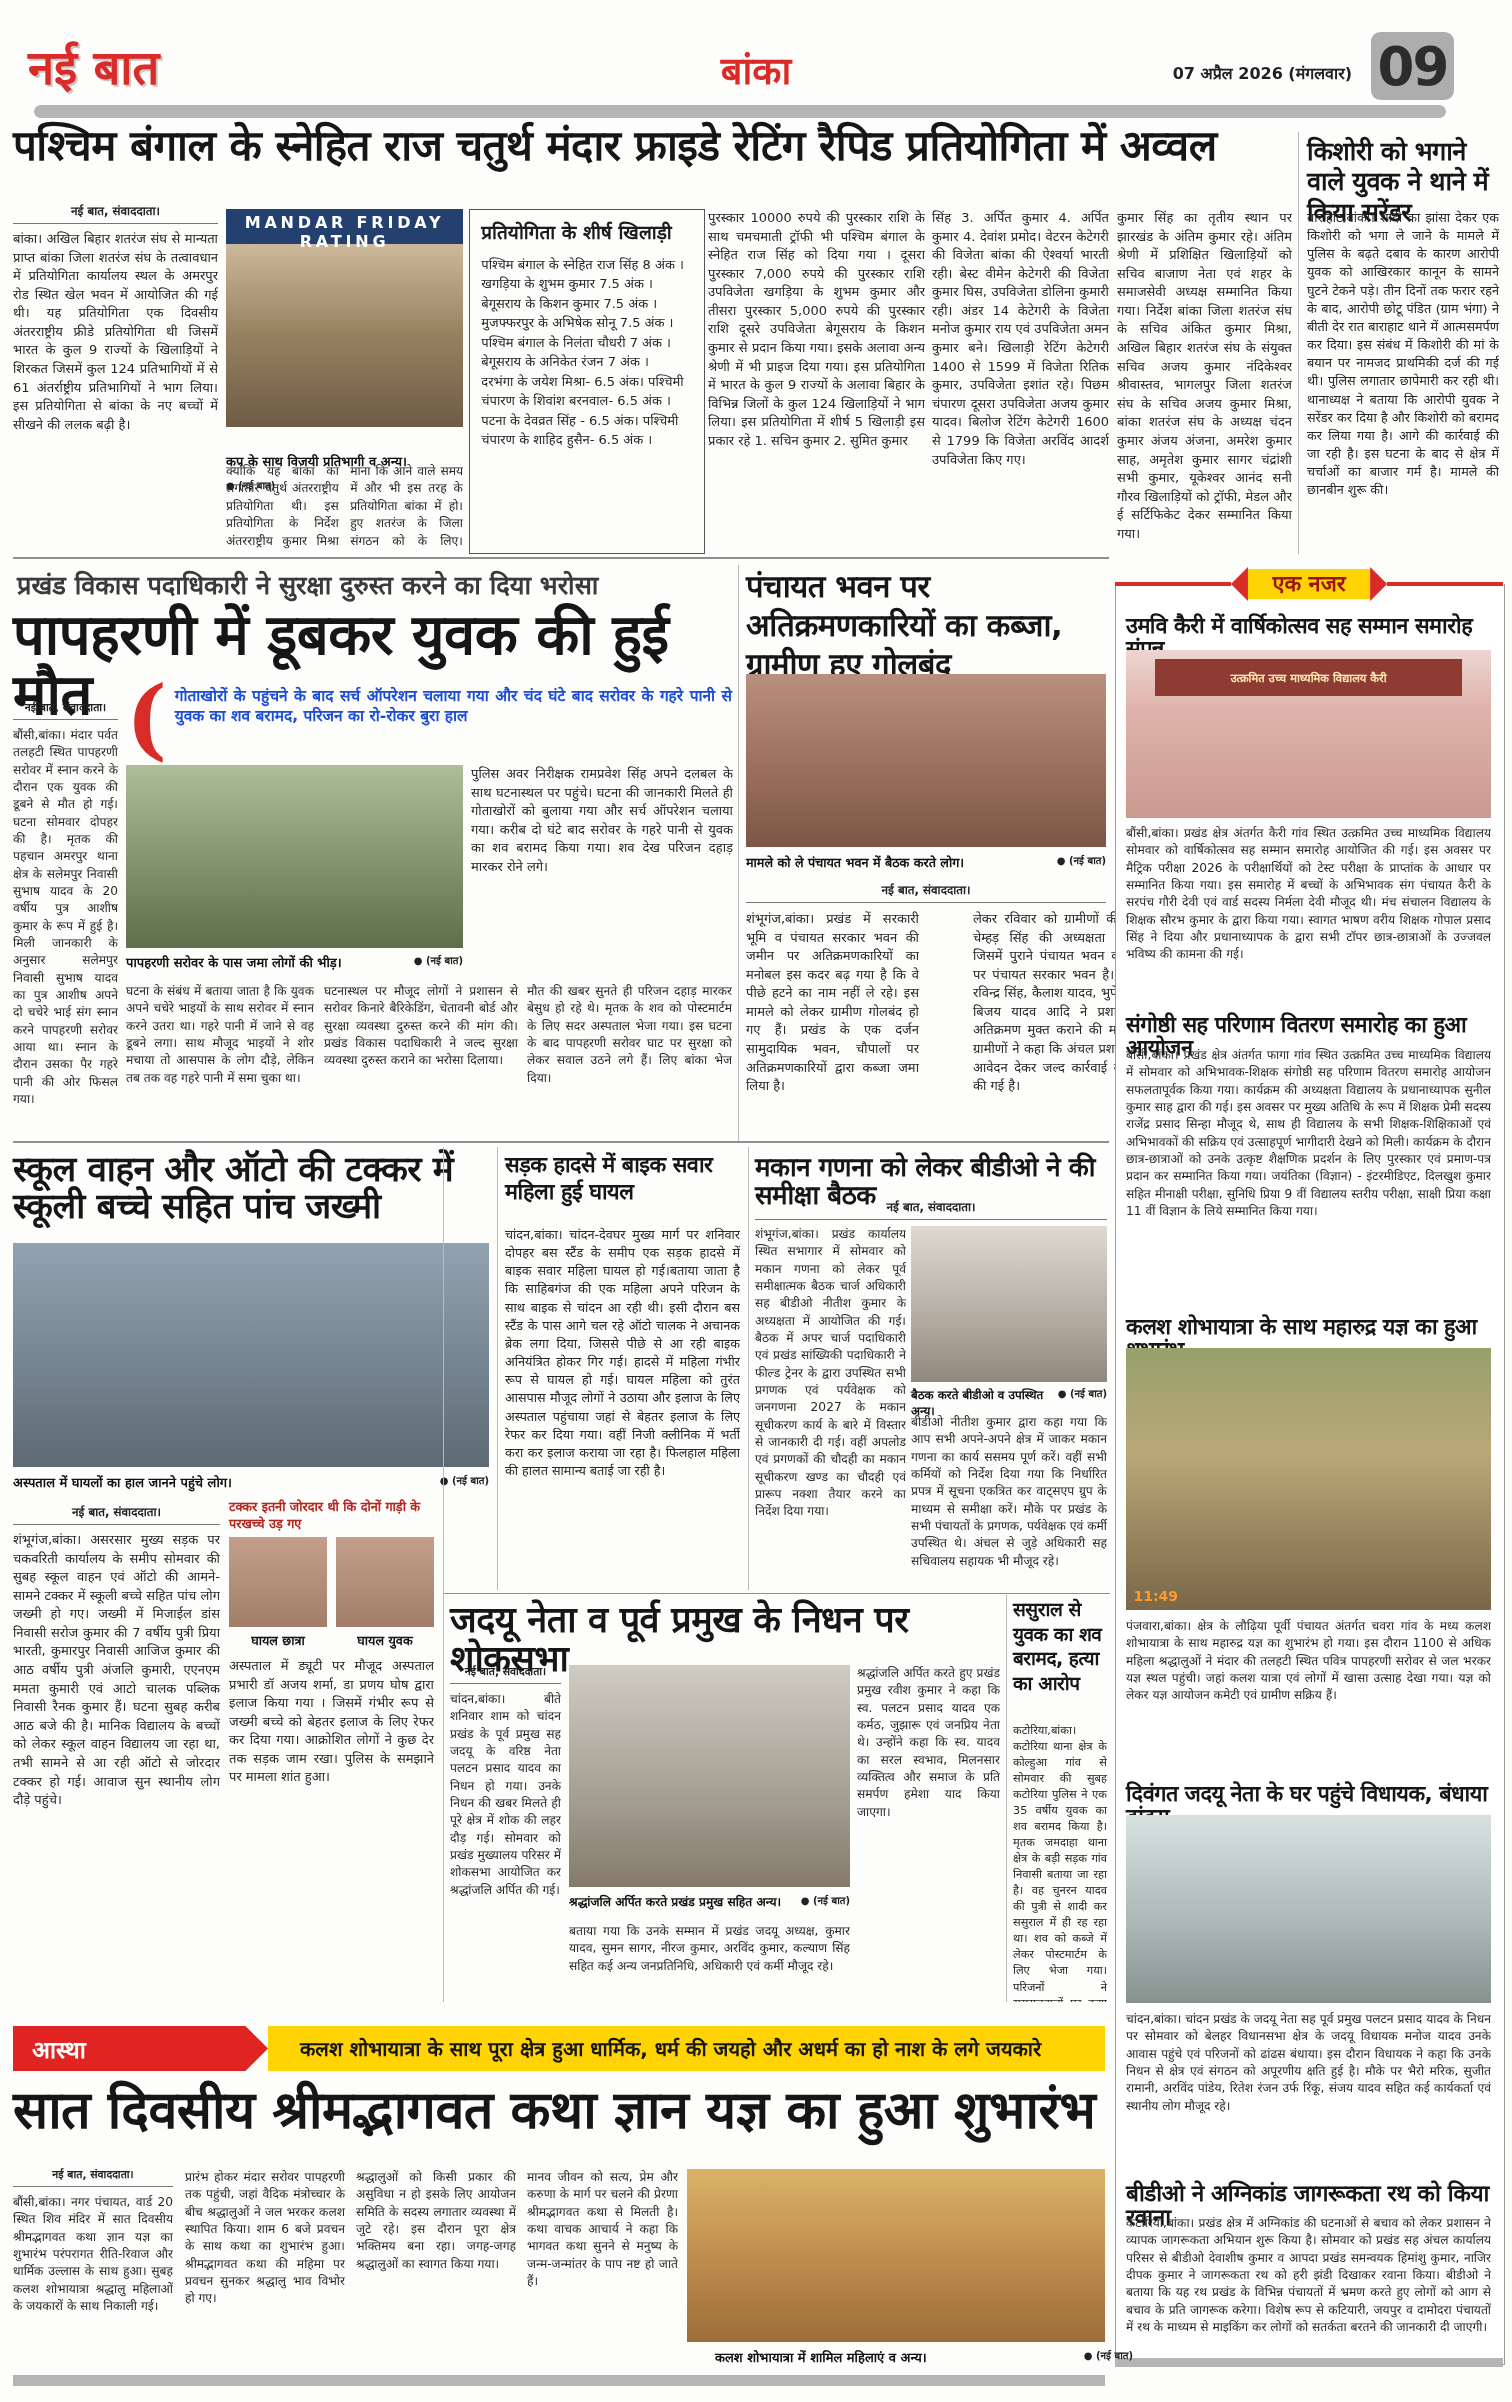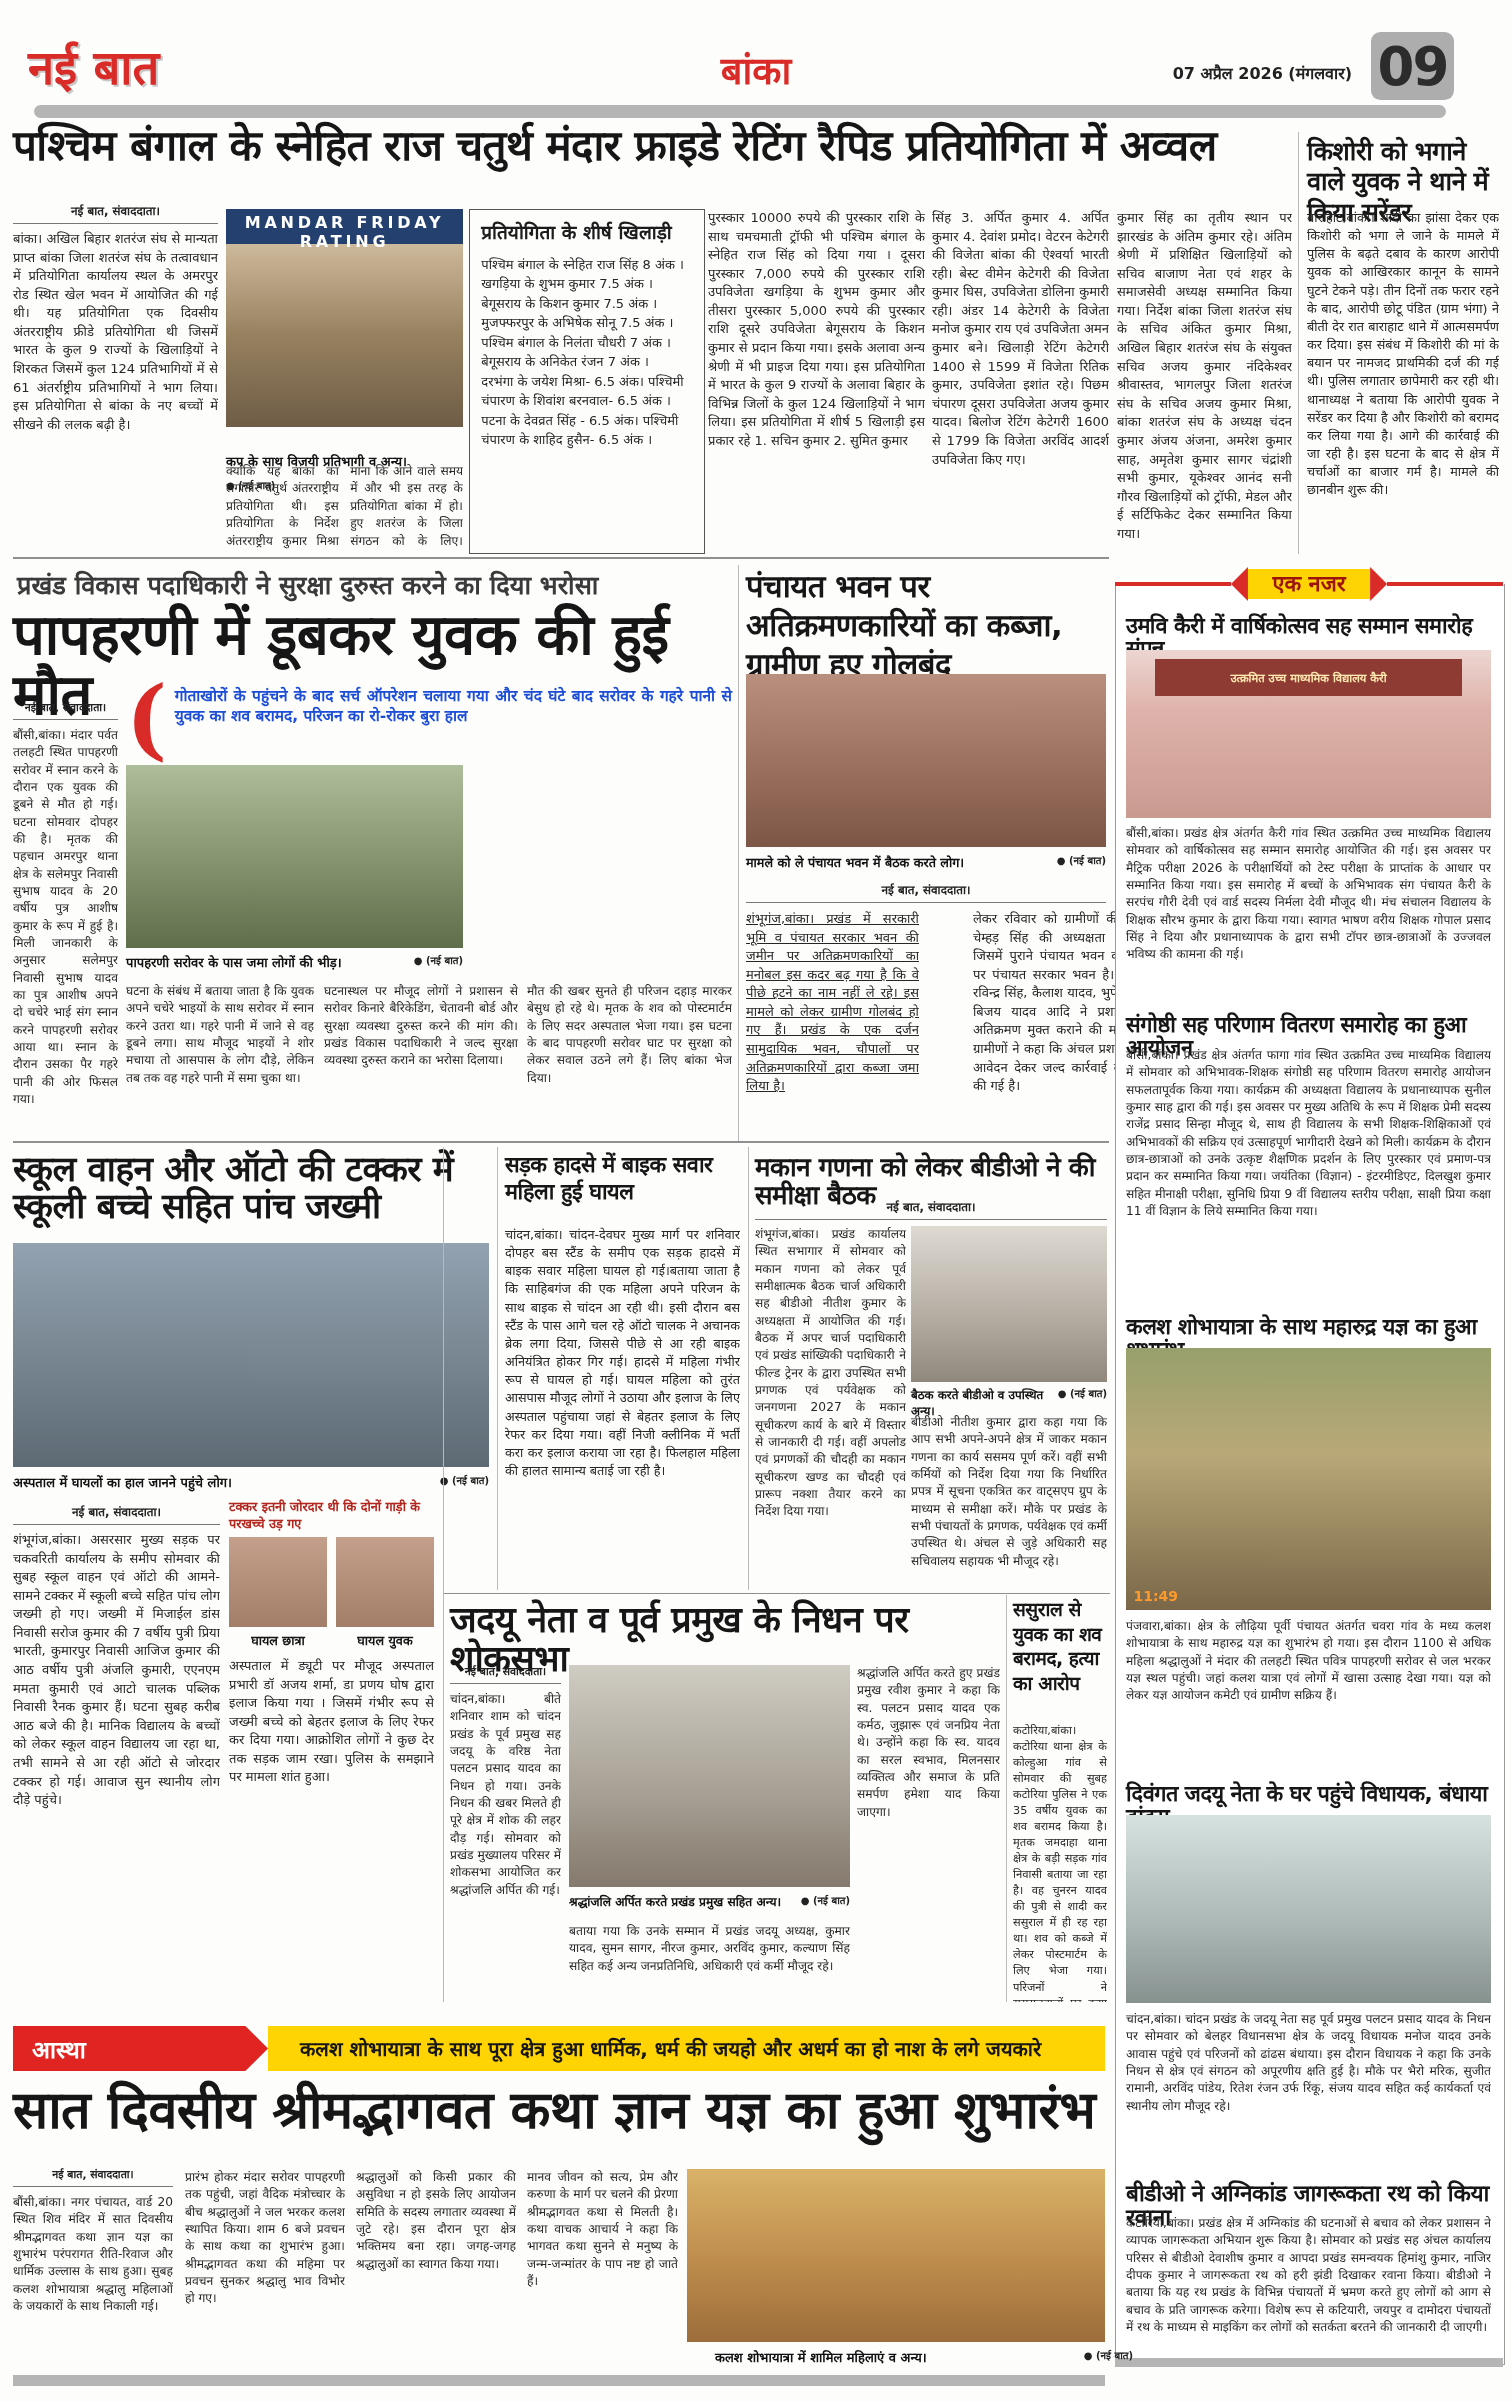--- a/index.html
+++ b/index.html
@@ -119,34 +119,35 @@
     <span class="pq-mark">(</span>
     <span class="pq-text">गोताखोरों के पहुंचने के बाद सर्च ऑपरेशन चलाया गया और चंद घंटे बाद सरोवर के गहरे पानी से युवक का शव बरामद, परिजन का रो-रोकर बुरा हाल</span>
   </div>
 
   <div class="ph ph-rescue" style="left:126px;top:765px;width:337px;height:183px;"></div>
   <div class="abs caption" style="left:126px;top:953px;width:337px;">
     <span>पापहरणी सरोवर के पास जमा लोगों की भीड़।</span>
     <span class="credit">● (नई बात)</span>
   </div>
 
+  <div class="abs body" style="left:471px;top:765px;width:262px;height:209px;">पुलिस अवर निरीक्षक रामप्रवेश सिंह अपने दलबल के साथ घटनास्थल पर पहुंचे। घटना की जानकारी मिलते ही गोताखोरों को बुलाया गया और सर्च ऑपरेशन चलाया गया। करीब दो घंटे बाद सरोवर के गहरे पानी से युवक का शव बरामद किया गया। शव देख परिजन दहाड़ मारकर रोने लगे।</div>
 
   <div class="abs body13" style="left:126px;top:983px;width:188px;height:154px;">घटना के संबंध में बताया जाता है कि युवक अपने चचेरे भाइयों के साथ सरोवर में स्नान करने उतरा था। गहरे पानी में जाने से वह डूबने लगा। साथ मौजूद भाइयों ने शोर मचाया तो आसपास के लोग दौड़े, लेकिन तब तक वह गहरे पानी में समा चुका था।</div>
   <div class="abs body13" style="left:324px;top:983px;width:194px;height:154px;">घटनास्थल पर मौजूद लोगों ने प्रशासन से सरोवर किनारे बैरिकेडिंग, चेतावनी बोर्ड और सुरक्षा व्यवस्था दुरुस्त करने की मांग की। प्रखंड विकास पदाधिकारी ने जल्द सुरक्षा व्यवस्था दुरुस्त कराने का भरोसा दिलाया।</div>
   <div class="abs body13" style="left:527px;top:983px;width:205px;height:154px;">मौत की खबर सुनते ही परिजन दहाड़ मारकर बेसुध हो रहे थे। मृतक के शव को पोस्टमार्टम के लिए सदर अस्पताल भेजा गया। इस घटना के बाद पापहरणी सरोवर घाट पर सुरक्षा को लेकर सवाल उठने लगे हैं। लिए बांका भेज दिया।</div>
 
   <div class="vrule" style="left:738px;top:565px;height:576px;"></div>
   <div class="abs headline" style="left:746px;top:567px;width:360px;font-size:31px;line-height:1.25;">पंचायत भवन पर अतिक्रमणकारियों का कब्जा, ग्रामीण हुए गोलबंद</div>
   <div class="ph ph-panchayat" style="left:746px;top:674px;width:360px;height:173px;"></div>
   <div class="abs caption" style="left:746px;top:853px;width:360px;font-size:12.7px;">
     <span>मामले को ले पंचायत भवन में बैठक करते लोग।</span>
     <span class="credit">● (नई बात)</span>
   </div>
   <div class="abs byline" style="left:746px;top:881px;width:360px;">नई बात, संवाददाता।</div>
-  <div class="abs body" style="left:746px;top:910px;width:173px;height:228px;text-decoration:underline;">शंभूगंज,बांका। प्रखंड में सरकारी भूमि व पंचायत सरकार भवन की जमीन पर अतिक्रमणकारियों का मनोबल इस कदर बढ़ गया है कि वे पीछे हटने का नाम नहीं ले रहे। इस मामले को लेकर ग्रामीण गोलबंद हो गए हैं। प्रखंड के एक दर्जन सामुदायिक भवन, चौपालों पर अतिक्रमणकारियों द्वारा कब्जा जमा लिया है।</div>
+  <div class="abs body" style="left:746px;top:910px;width:173px;height:228px;">शंभूगंज,बांका। प्रखंड में सरकारी भूमि व पंचायत सरकार भवन की जमीन पर अतिक्रमणकारियों का मनोबल इस कदर बढ़ गया है कि वे पीछे हटने का नाम नहीं ले रहे। इस मामले को लेकर ग्रामीण गोलबंद हो गए हैं। प्रखंड के एक दर्जन सामुदायिक भवन, चौपालों पर अतिक्रमणकारियों द्वारा कब्जा जमा लिया है।</div>
   <div class="abs body" style="left:927px;top:910px;width:179px;height:228px;margin-left:46px;">लेकर रविवार को ग्रामीणों की बैठक चेम्हड़ सिंह की अध्यक्षता में हुई। जिसमें पुराने पंचायत भवन की भूमि पर पंचायत सरकार भवन है। ग्रामीण रविन्द्र सिंह, कैलाश यादव, भुपेंद्र सिंह, बिजय यादव आदि ने प्रशासन से अतिक्रमण मुक्त कराने की मांग की। ग्रामीणों ने कहा कि अंचल प्रशासन को आवेदन देकर जल्द कार्रवाई की मांग की गई है।</div>
 
   <div class="abs eknajar" style="left:1115px;top:584px;width:388px;height:1780px;background:#fff;"></div>
   <div class="abs ribbon" style="left:1115px;top:567px;width:388px;">
     <span class="line"></span>
     <span class="tri l"></span>
     <span class="tag">एक नजर</span>
     <span class="tri r"></span>
     <span class="line"></span>
   </div>

